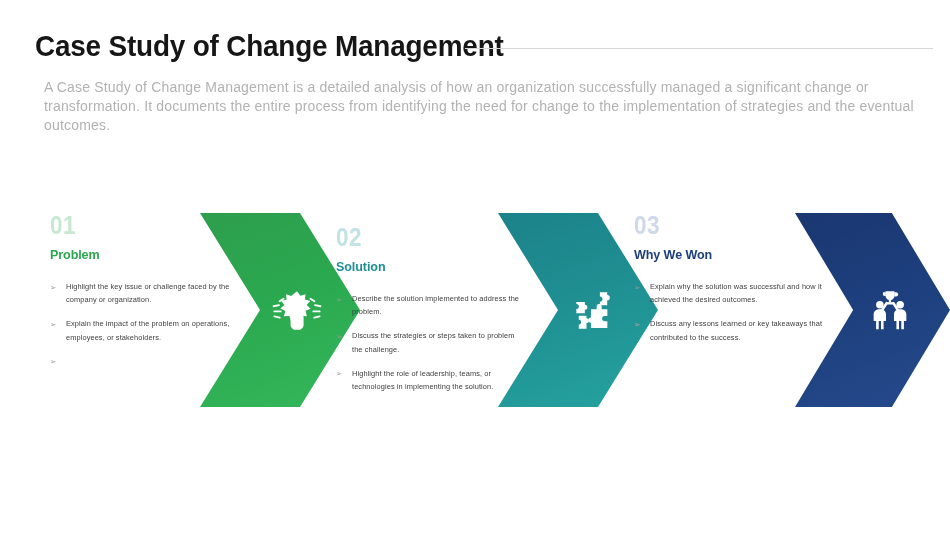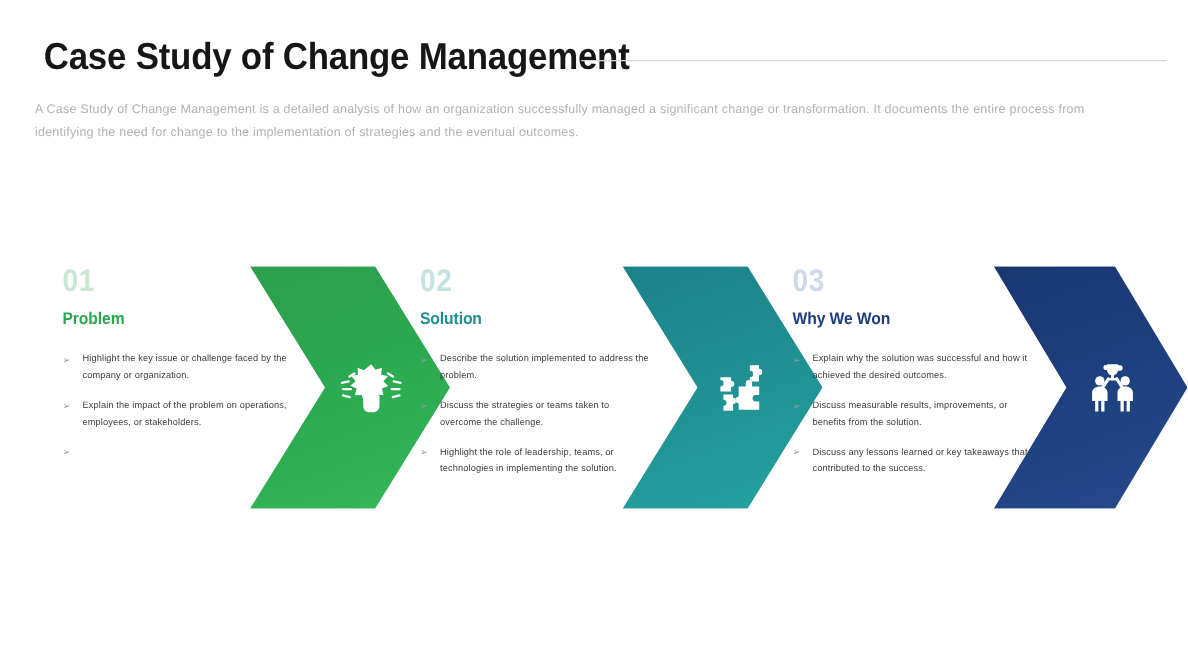--- a/index.html
+++ b/index.html
@@ -16,22 +16,22 @@
     font-family:"Liberation Sans", sans-serif;
     font-size:30px;font-weight:bold;letter-spacing:-0.2px;
     color:#161616;line-height:36px;white-space:nowrap;
     transform:scaleX(0.93);transform-origin:left center;
   }
   #title-rule{
     position:absolute;left:465px;top:48px;width:468px;height:1px;
     background:#d6d6d6;
   }
   #subtitle{
-    position:absolute;left:28px;top:78px;width:880px;
-    font-size:10px;line-height:19px;color:#b2b2b2;
+    position:absolute;left:44px;top:78px;width:880px;
+    font-size:14px;line-height:19px;color:#b2b2b2;
     letter-spacing:0.18px;
   }
 
   
   .chev{
     position:absolute;top:213px;width:160px;height:194px;
   }
   .chev .body{
     position:absolute;inset:0;
     clip-path:polygon(0% 0%, 62.5% 0%, 100% 50%, 62.5% 100%, 0% 100%, 37.5% 50%);
@@ -56,21 +56,21 @@
     transform:translate(-50%,-50%);
     width:52px;height:52px;
   }
   .chev-1 .chev-icon{margin-left:17px;}
   .chev-2 .chev-icon{margin-left:17px;}
   .chev-3 .chev-icon{margin-left:17px;}
 
   
   .col{position:absolute;top:212px;width:185px;}
   .col-1{left:24px;margin-left:26px;}
-  .col-2{left:336px;}
+  .col-2{left:336px;margin-top:12px;}
   .col-3{left:634px;width:192px;}
 
   .col .num{
     font-size:25px;font-weight:bold;line-height:26px;
     letter-spacing:0.5px;
     transform:scaleX(0.9);transform-origin:left center;
   }
   .col-1 .num{color:#c8e8d2;}
   .col-2 .num{color:#c2e2e4;}
   .col-3 .num{color:#ced8e8;}
@@ -204,40 +204,39 @@
   <div class="col col-2">
     <div class="num">02</div>
     <div class="ttl">Solution</div>
     <div class="bullets">
       <div class="bul">
         <span class="mk">➢</span>
         <span>Describe the solution implemented to address the problem.</span>
       </div>
       <div class="bul">
         <span class="mk">➢</span>
-        <span>Discuss the strategies or teams taken to overcome the challenge.</span>
+        <span>Discuss the strategies or steps taken to problem the challenge.</span>
       </div>
       <div class="bul">
         <span class="mk">➢</span>
         <span>Highlight the role of leadership, teams, or technologies in implementing the solution.</span>
       </div>
     </div>
   </div>
 
   <div class="col col-3">
     <div class="num">03</div>
     <div class="ttl">Why We Won</div>
     <div class="bullets">
       <div class="bul">
         <span class="mk">➢</span>
         <span>Explain why the solution was successful and how it achieved the desired outcomes.</span>
       </div>
       <div class="bul">
         <span class="mk">➢</span>
-        <span>Discuss measurable results, improvements, or benefits from the solution.</span>
       </div>
       <div class="bul">
         <span class="mk">➢</span>
         <span>Discuss any lessons learned or key takeaways that contributed to the success.</span>
       </div>
     </div>
   </div>
 
 </div>
 

